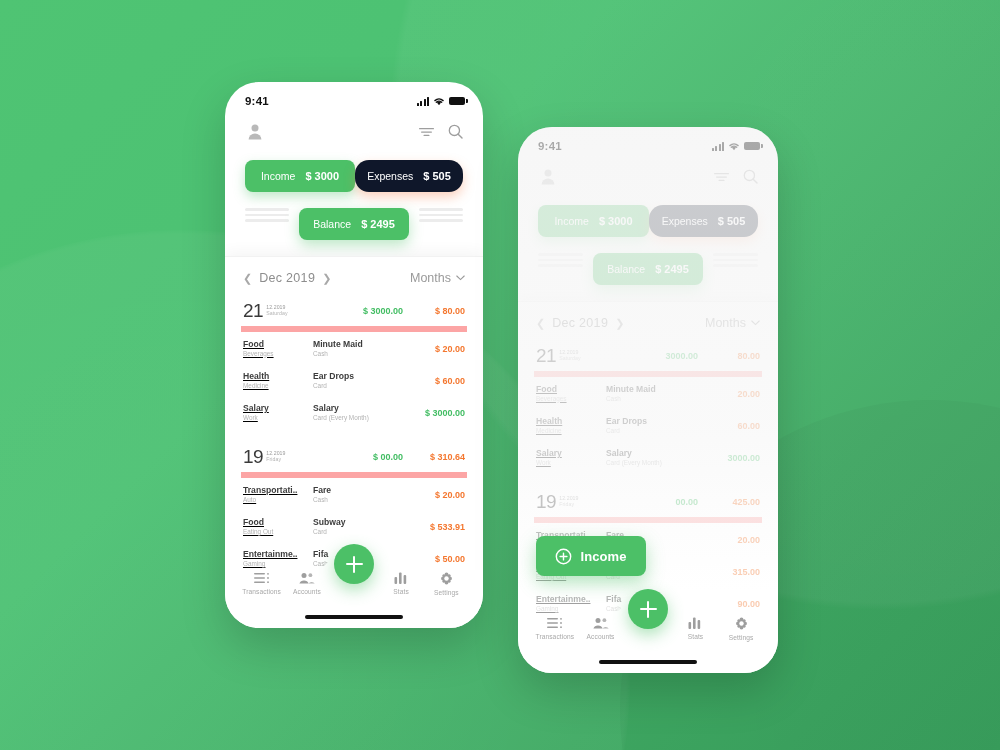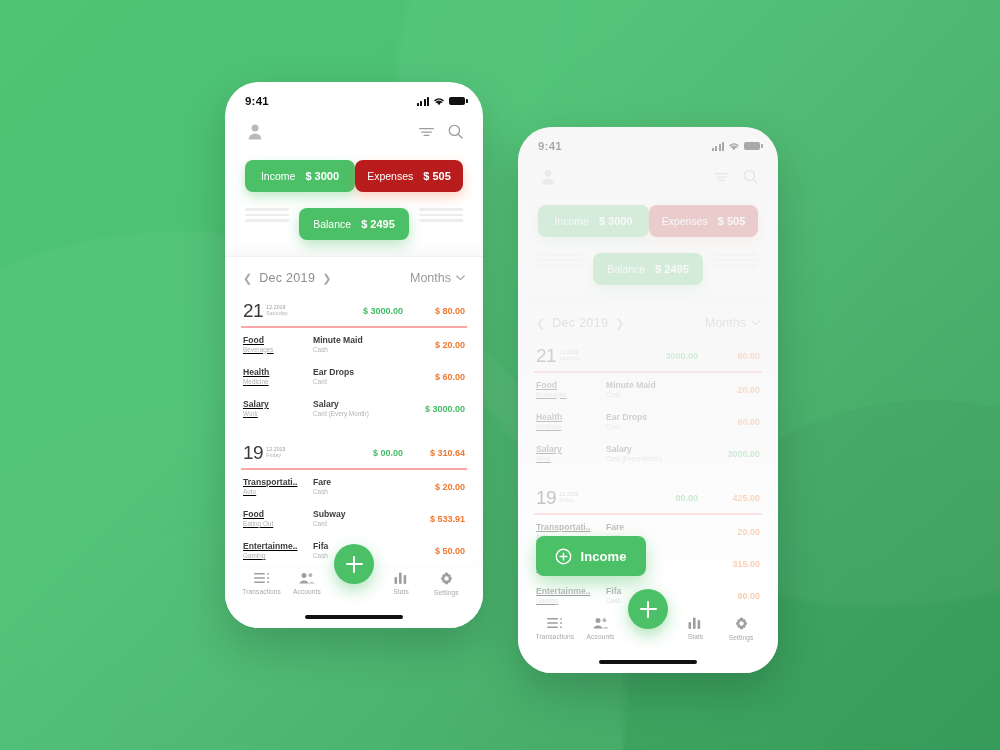--- a/index.html
+++ b/index.html
@@ -109,21 +109,21 @@
     display: flex; align-items: center; justify-content: center;
     gap: 10px;
     color: #fff;
     font-size: 10.5px;
     height: 32px;
     box-sizing: border-box;
     padding: 0 12px;
   }
   .pill .pv { font-weight: bold; font-size: 11px; }
   .pill-income { background: #4cc067; width: 111px; box-shadow: 0 5px 12px rgba(76,192,103,0.35); }
-  .pill-expense { background: #b91c1c; width: 109px; box-shadow: 0 5px 12px rgba(244,122,69,0.35); }
+  .pill-expense { background: #0f172a; width: 109px; box-shadow: 0 5px 12px rgba(244,122,69,0.35); border-radius: 14px; }
 
   .balance-row {
     display: flex; align-items: flex-start; justify-content: center;
     padding: 16px 20px 0 20px;
     gap: 10px;
   }
   .deco-lines { display: flex; flex-direction: column; gap: 3px; width: 46px; }
   .deco-lines span { display: block; height: 2.5px; border-radius: 2px; background: #ececec; }
   .pill-balance {
     background: #4cc067; width: 112px; box-shadow: 0 5px 14px rgba(76,192,103,0.38);
@@ -145,21 +145,21 @@
   }
   .month-nav { display: flex; align-items: center; gap: 7px; color: #8f8f8f; font-size: 12px; }
   .chev { color: #a8a8a8; font-size: 11px; }
   .month-label { color: #8d8d8d; font-size: 12.5px; letter-spacing: 0.3px; }
   .month-select { display: flex; align-items: center; gap: 5px; color: #9a9a9a; font-size: 12.5px; }
 
   
   .date-hdr {
     display: flex; align-items: center;
     padding: 6px 2px 6px 2px;
-    border-bottom: 2px solid #fca5a5;
+    border-bottom: 6px solid #fca5a5;
   }
   .date-num {
     font-size: 19px; color: #3a3a3a; font-weight: normal; line-height: 1;
     letter-spacing: -0.5px;
   }
   .date-sub { margin-left: 3px; line-height: 1.08; }
   .date-sub .d1 { font-size: 5.2px; color: #9b9b9b; display: block; letter-spacing: 0.1px; }
   .date-sub .d2 { font-size: 5.2px; color: #b4b4b4; display: block; letter-spacing: 0.1px; }
   .date-spacer { flex: 1; }
   .date-in { font-size: 9px; color: #42bd63; font-weight: bold; width: 72px; text-align: right; }

